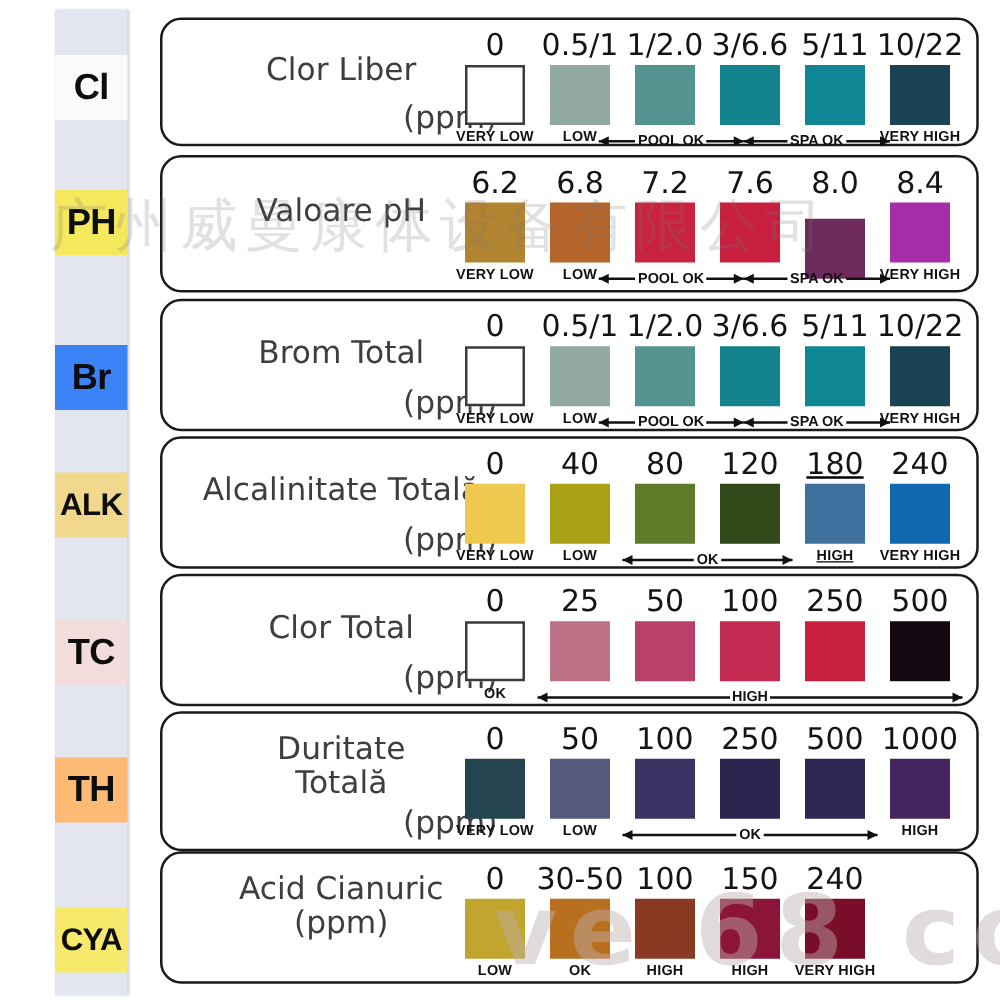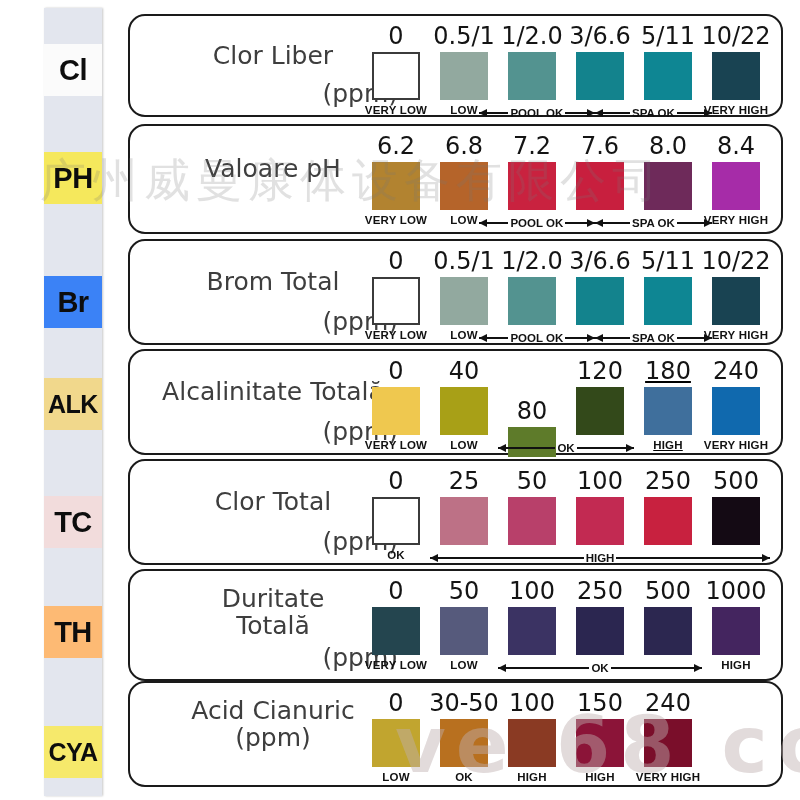--- a/index.html
+++ b/index.html
@@ -308,21 +308,21 @@
           <div class="sw-cell" style="width: 68px;">
             <div class="sw-val">7.2</div>
             <div class="sw-box" style="background: rgb(201, 34, 63);"></div>
             <div class="sw-label"></div>
           </div>
           <div class="sw-cell" style="width: 68px;">
             <div class="sw-val">7.6</div>
             <div class="sw-box" style="background: rgb(200, 31, 62);"></div>
             <div class="sw-label"></div>
           </div>
-          <div class="sw-cell" style="width: 68px;">
+          <div class="sw-cell" style="width: 68px; justify-content: space-between;">
             <div class="sw-val">8.0</div>
             <div class="sw-box" style="background: rgb(110, 42, 90);"></div>
             <div class="sw-label"></div>
           </div>
           <div class="sw-cell" style="width: 68px;">
             <div class="sw-val">8.4</div>
             <div class="sw-box" style="background: rgb(166, 44, 168);"></div>
             <div class="sw-label">VERY HIGH</div>
           </div>
         </div>
@@ -408,21 +408,21 @@
           <div class="sw-cell" style="width: 68px;">
             <div class="sw-val">0</div>
             <div class="sw-box" style="background: rgb(239, 200, 79);"></div>
             <div class="sw-label">VERY LOW</div>
           </div>
           <div class="sw-cell" style="width: 68px;">
             <div class="sw-val">40</div>
             <div class="sw-box" style="background: rgb(168, 160, 23);"></div>
             <div class="sw-label">LOW</div>
           </div>
-          <div class="sw-cell" style="width: 68px; margin-top: 40px;">
+          <div class="sw-cell" style="width: 68px;">
             <div class="sw-val">80</div>
             <div class="sw-box" style="background: rgb(94, 123, 42);"></div>
             <div class="sw-label"></div>
           </div>
           <div class="sw-cell" style="width: 68px;">
             <div class="sw-val">120</div>
             <div class="sw-box" style="background: rgb(51, 73, 26);"></div>
             <div class="sw-label"></div>
           </div>
           <div class="sw-cell" style="width: 68px; text-decoration: underline;">

